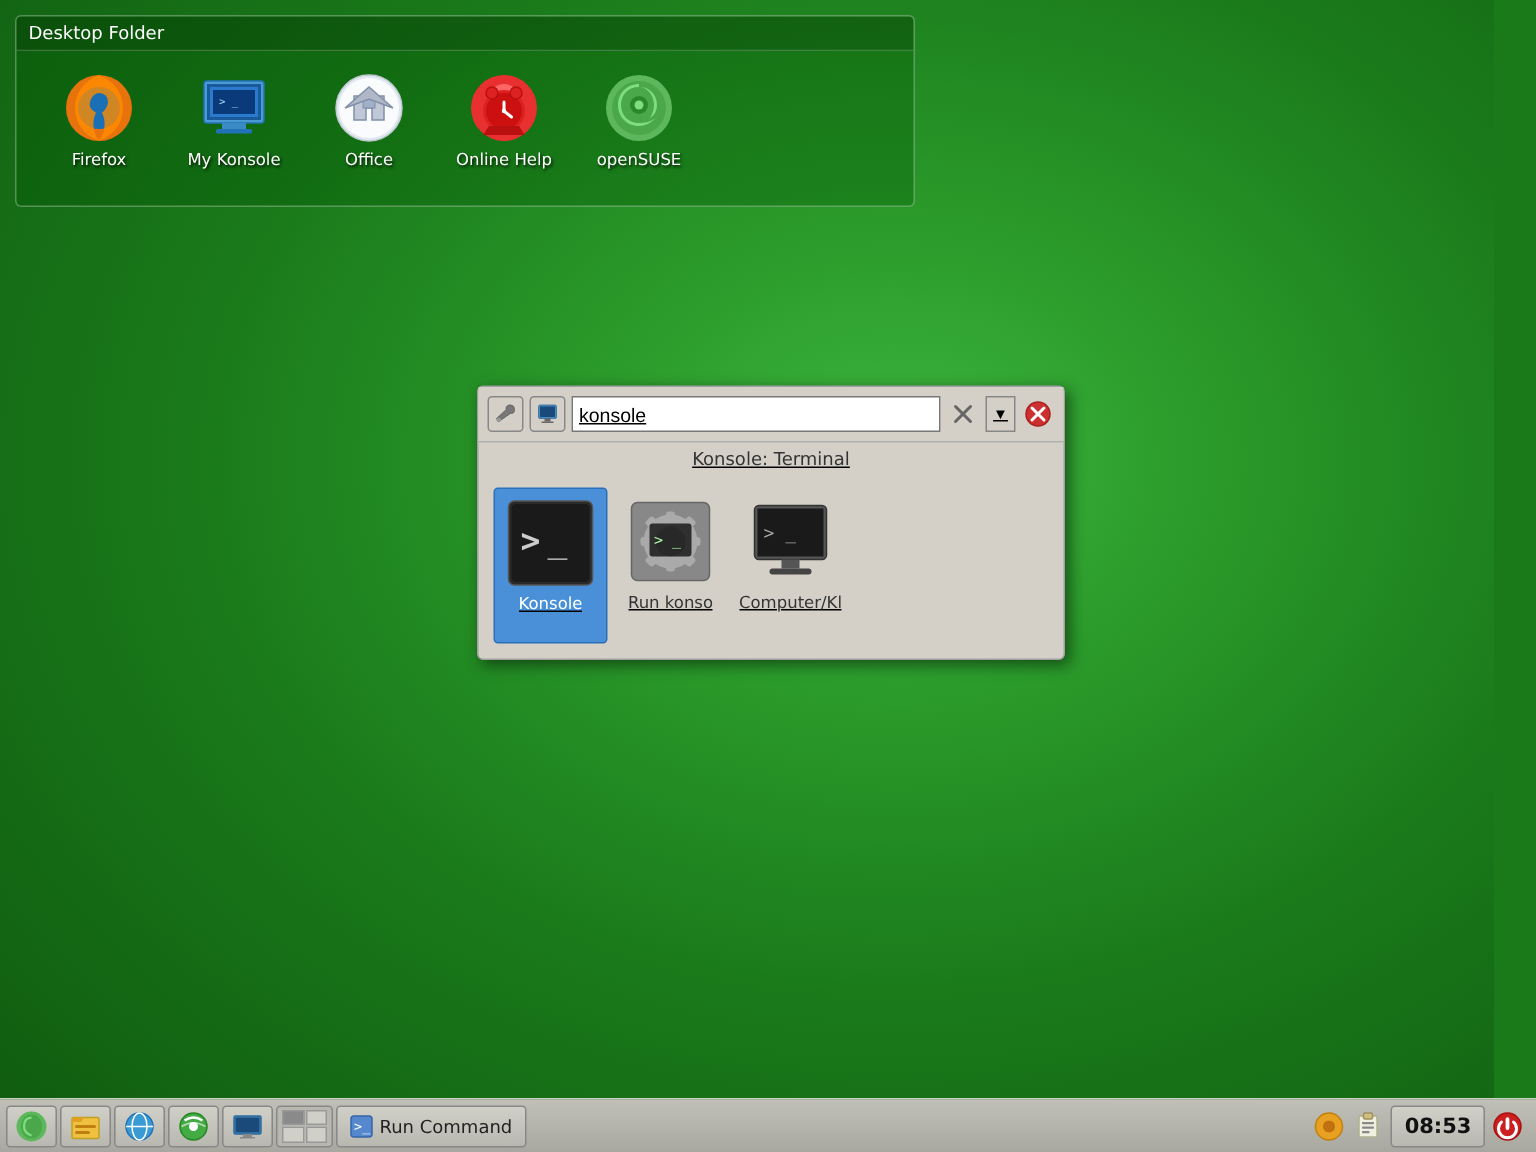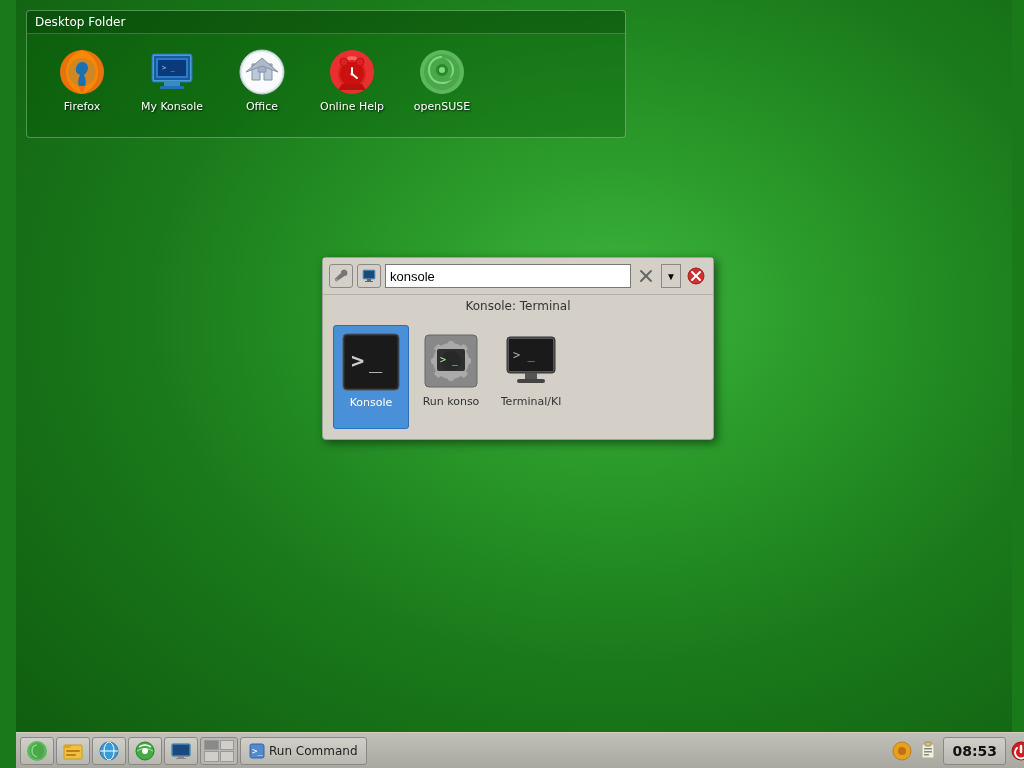--- a/index.html
+++ b/index.html
@@ -14,21 +14,20 @@
       position: relative;
       cursor: default;
     }
 
     
     .desktop {
       width: 996px;
       height: 768px;
       position: relative;
       background: radial-gradient(ellipse at 60% 40%, #3db53d 0%, #2a9a2a 25%, #1a7a1a 55%, #0f5a0f 100%);
-      margin-left: 16px;
     }
 
     
     .desktop-folder {
       position: absolute;
       top: 10px;
       left: 10px;
       width: 600px;
       background: rgba(0, 80, 0, 0.3);
       border: 1px solid rgba(255,255,255,0.3);
@@ -75,26 +74,27 @@
       color: white;
       font-size: 11px;
       text-align: right;
       text-shadow: 1px 1px 2px rgba(0,0,0,0.8);
     }
 
     
     .run-dialog {
       position: absolute;
       top: 257px;
-      left: 306px;
+      left: 318px;
       width: 392px;
       background: #d4d0c8;
       border: 1px solid #a0a0a0;
       border-radius: 4px;
       box-shadow: 3px 3px 10px rgba(0,0,0,0.5);
+      text-decoration: underline;
     }
 
     .run-dialog-toolbar {
       display: flex;
       align-items: center;
       padding: 6px 6px;
       gap: 4px;
       background: #d4d0c8;
       border-bottom: 1px solid #b0b0b0;
     }
@@ -494,21 +494,21 @@
 
             <rect x="6" y="6" width="48" height="36" rx="3" fill="#555" stroke="#333" stroke-width="1"></rect>
             <rect x="8" y="8" width="44" height="32" fill="#1a1a1a"></rect>
 
             <text x="12" y="28" fill="#aaaaaa" font-size="12" font-family="monospace">&gt; _</text>
 
             <rect x="24" y="42" width="12" height="6" fill="#555"></rect>
             <rect x="16" y="48" width="28" height="4" rx="2" fill="#444"></rect>
           </svg>
         </div>
-        <span class="result-label">Terminal/Kl</span>
+        <span class="result-label">Computer/Kl</span>
       </div>
 
     </div>
   </div>
 
   <div class="taskbar">
 
     <div class="taskbar-btn">
       <svg width="22" height="22" viewBox="0 0 22 22">
         <circle cx="11" cy="11" r="10" fill="#5db85d"></circle>

